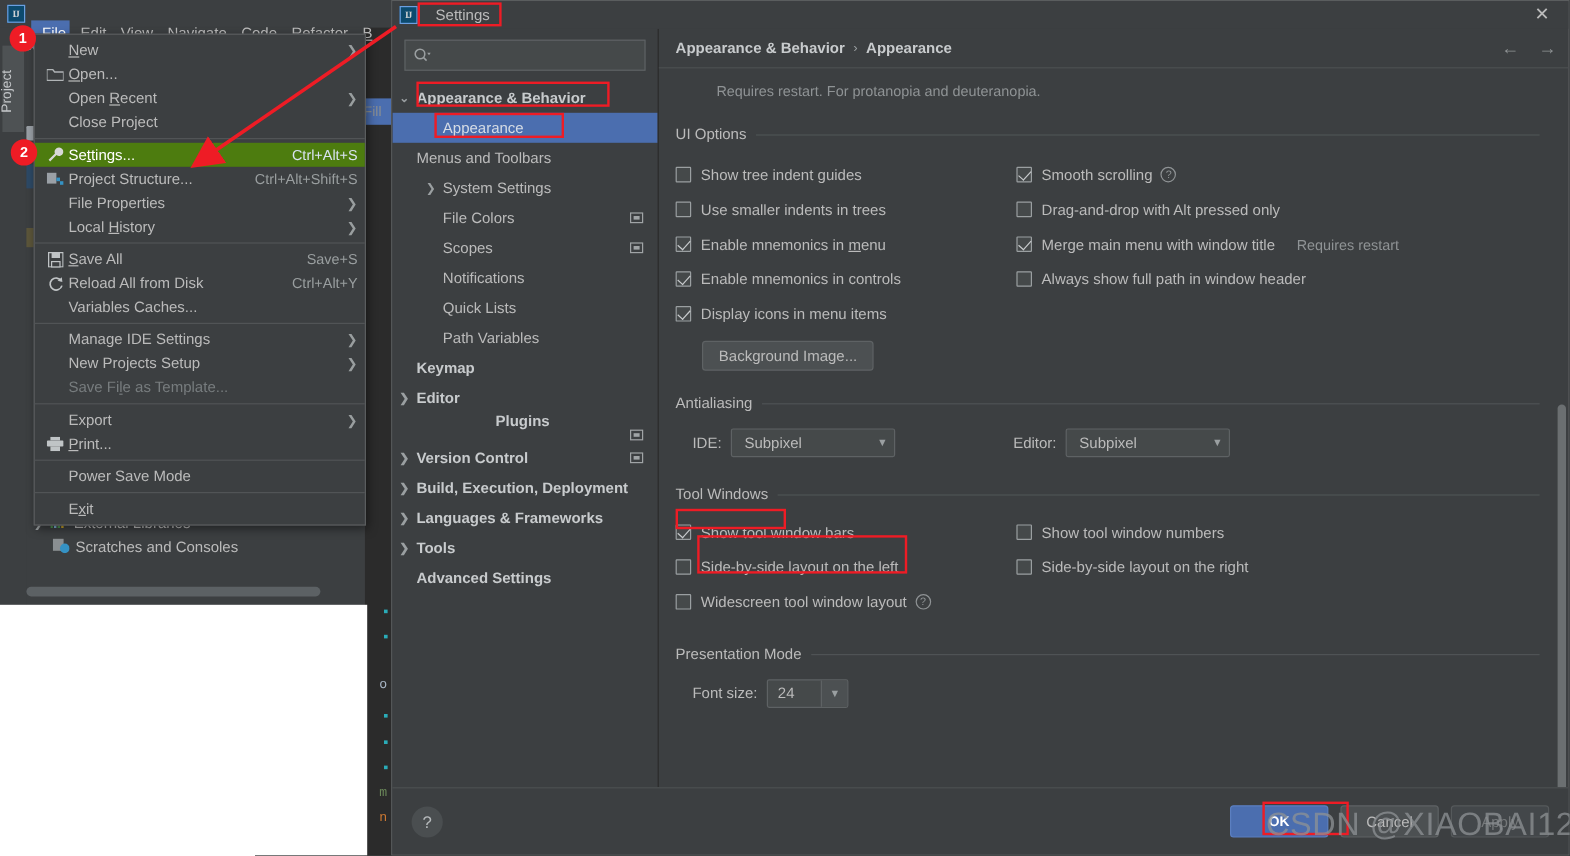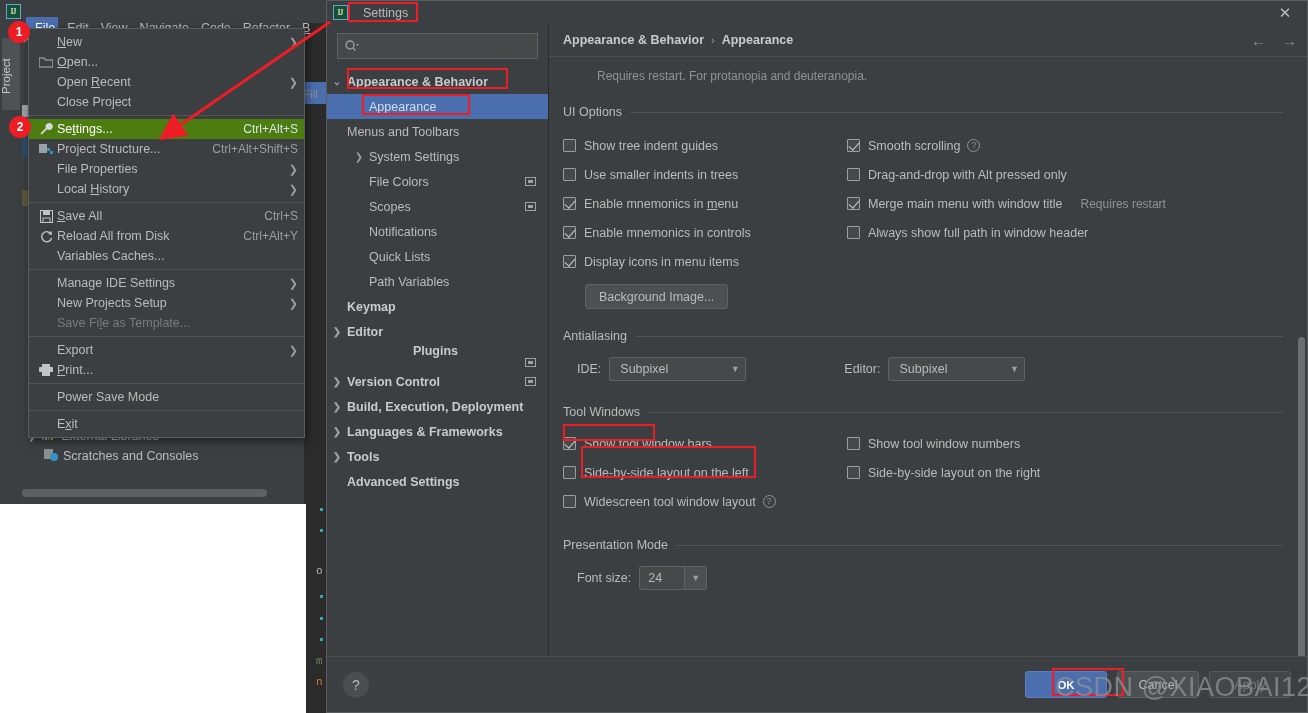--- a/index.html
+++ b/index.html
@@ -14,21 +14,21 @@
   
   .ide-bg { position:absolute; inset:0; background:#3c3f41; }
   .ide-menubar {
     position:absolute; left:0; top:0; width:1308px; height:23px;
     background:#3c3f41; display:flex; align-items:center;
   }
   .ij-logo-box {
     width:26px; height:23px; display:flex; align-items:center; justify-content:center;
   }
   .ij-logo {
-    width:15px; height:15px; border:1px solid #6b9fe0; background:#14532d;
+    width:15px; height:15px; border:1px solid #6b9fe0; background:#0c4a6e;
     color:#cfd2d4; font-size:8px; font-weight:bold; line-height:13px; text-align:center;
     font-family:"Liberation Serif", serif; letter-spacing:-1px;
   }
   .menu-item {
     font-size:12.5px; color:#bbbbbb; padding:3px 3px 4px 9px; line-height:16px;margin-top:34px;
   }
   .menu-item.active { background:#4b6eaf; color:#ffffff; }
   .menu-item u { text-decoration: underline; text-underline-offset:1px; }
 
   .ide-leftstrip {
@@ -395,21 +395,21 @@
       <div class="fm-sep"></div>
       <div class="fm-row">
         <span class="fm-icon">
           <svg width="13" height="13" viewBox="0 0 13 13">
             <rect x="0.5" y="0.5" width="12" height="12" fill="none" stroke="#c0c4c6" stroke-width="1.1"></rect>
             <rect x="3" y="0.5" width="7" height="4.5" fill="#c0c4c6"></rect>
             <rect x="3" y="8" width="7" height="5" fill="none" stroke="#c0c4c6" stroke-width="1"></rect>
           </svg>
         </span>
         <span class="fm-label"><u>S</u>ave All</span>
-        <span class="fm-short">Ctrl+S</span>
+        <span class="fm-short">Save+S</span>
       </div>
       <div class="fm-row">
         <span class="fm-icon">
           <svg width="13" height="13" viewBox="0 0 13 13">
             <path d="M11 4a5 5 0 1 0 .6 4" fill="none" stroke="#c0c4c6" stroke-width="1.4"></path>
             <polygon points="11.5,1 12,5 8,4" fill="#c0c4c6"></polygon>
           </svg>
         </span>
         <span class="fm-label">Reload All from Disk</span>
         <span class="fm-short">Ctrl+Alt+Y</span>

